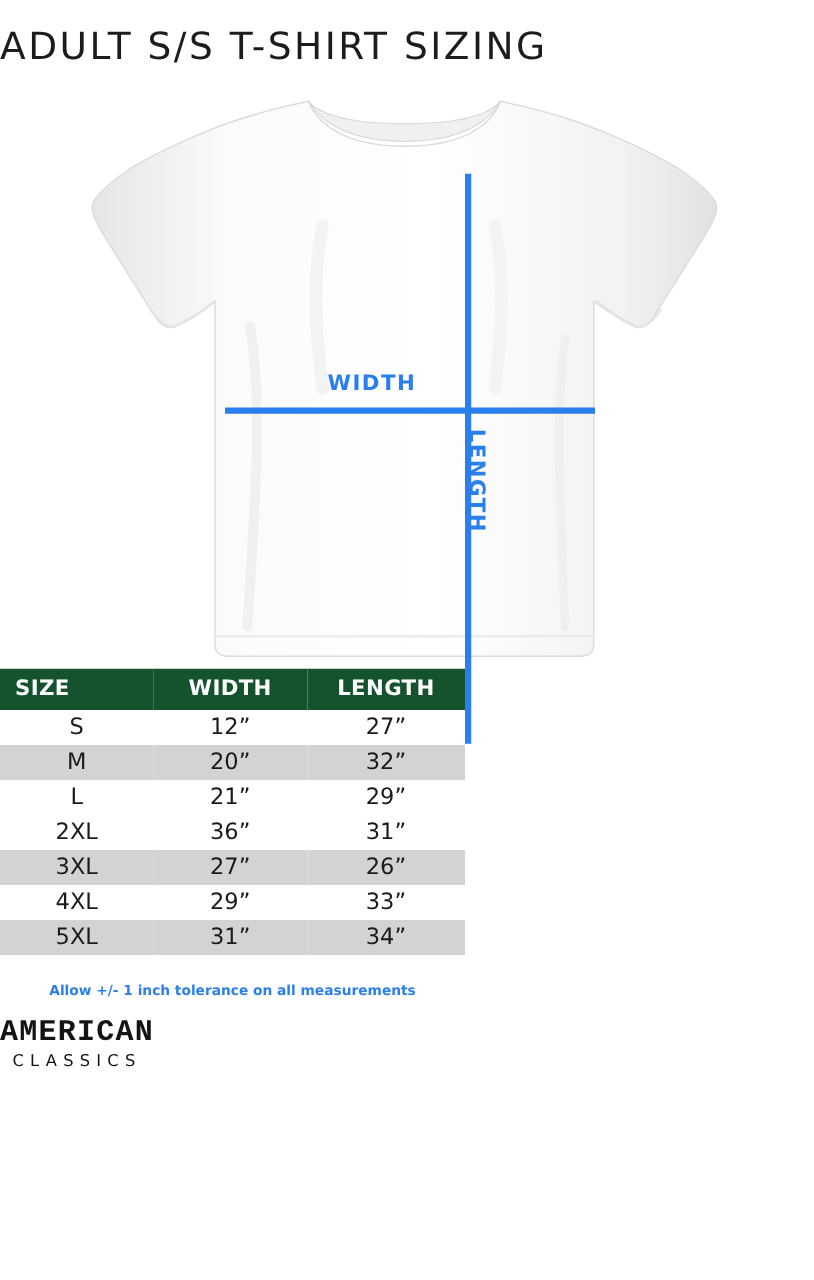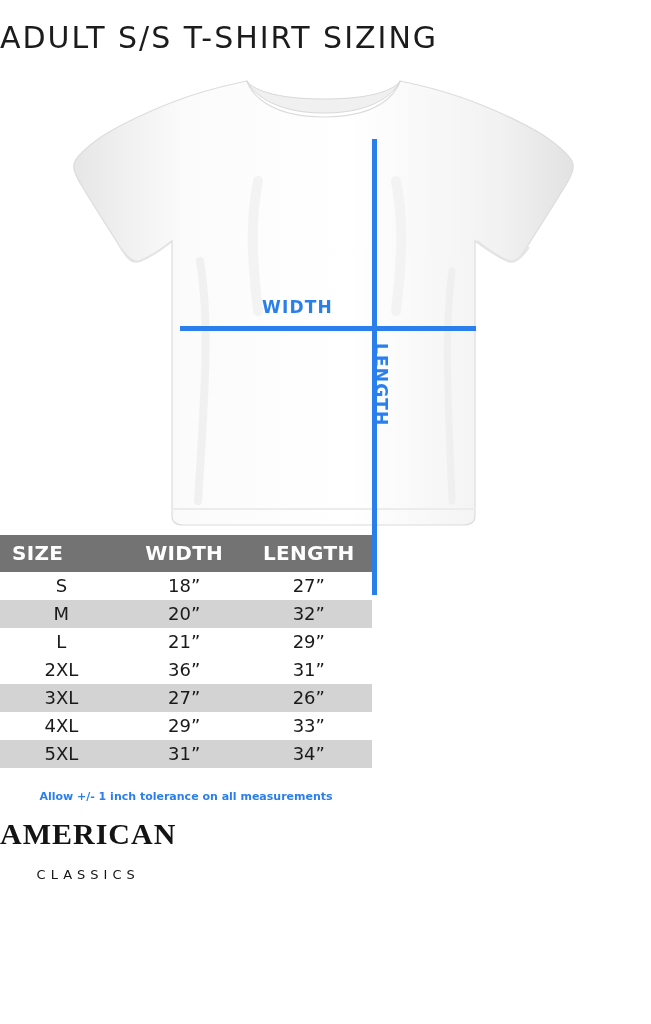--- a/index.html
+++ b/index.html
@@ -92,23 +92,23 @@
   .table-wrap {
     width: 372px;
     margin-top: 4px;
   }
   table.size-table {
     width: 100%;
     border-collapse: collapse;
     font-family: "DejaVu Sans", sans-serif;
   }
   table.size-table th {
-    background: #737373;
+    background: #14532d;
     color: #ffffff;
-    font-size: 20px;
+    font-size: 17px;
     font-weight: bold;
     padding: 6px 0 7px 0;
     letter-spacing: 0.3px;
   }
   table.size-table th.col-size { text-align: left; padding-left: 12px; width: 33%; }
   table.size-table th.col-width { text-align: center; width: 33%; }
   table.size-table th.col-length { text-align: center; width: 34%; }
 
   table.size-table td {
     font-size: 18px;
@@ -128,31 +128,31 @@
     text-align: center;
     font-family: "DejaVu Sans", sans-serif;
   }
 
   
   .brand {
     margin-top: 14px;
     text-align: center;
   }
   .brand-main {
-    font-size: 30px;
+    font-size: 24px;
     font-weight: bold;
     letter-spacing: 1px;
     color: #141414;
-    font-family: Liberation Serif, serif;
+    font-family: Liberation Mono, monospace;
   }
   .brand-sub {
     font-size: 13px;
     letter-spacing: 5px;
     color: #141414;
-    margin-top: 16px;
+    margin-top: 2px;
     font-family: "DejaVu Sans", sans-serif;
   }
 </style>
 </head>
 <body>
 
 <div class="page">
 
   <div class="title">ADULT S/S T-SHIRT SIZING</div>
 
@@ -218,21 +218,21 @@
       <thead>
         <tr>
           <th class="col-size">SIZE</th>
           <th class="col-width">WIDTH</th>
           <th class="col-length">LENGTH</th>
         </tr>
       </thead>
       <tbody>
         <tr class="odd">
           <td class="cell-size">S</td>
-          <td>18”</td>
+          <td>12”</td>
           <td>27”</td>
         </tr>
         <tr class="even">
           <td class="cell-size">M</td>
           <td>20”</td>
           <td>32”</td>
         </tr>
         <tr class="odd">
           <td class="cell-size">L</td>
           <td>21”</td>

